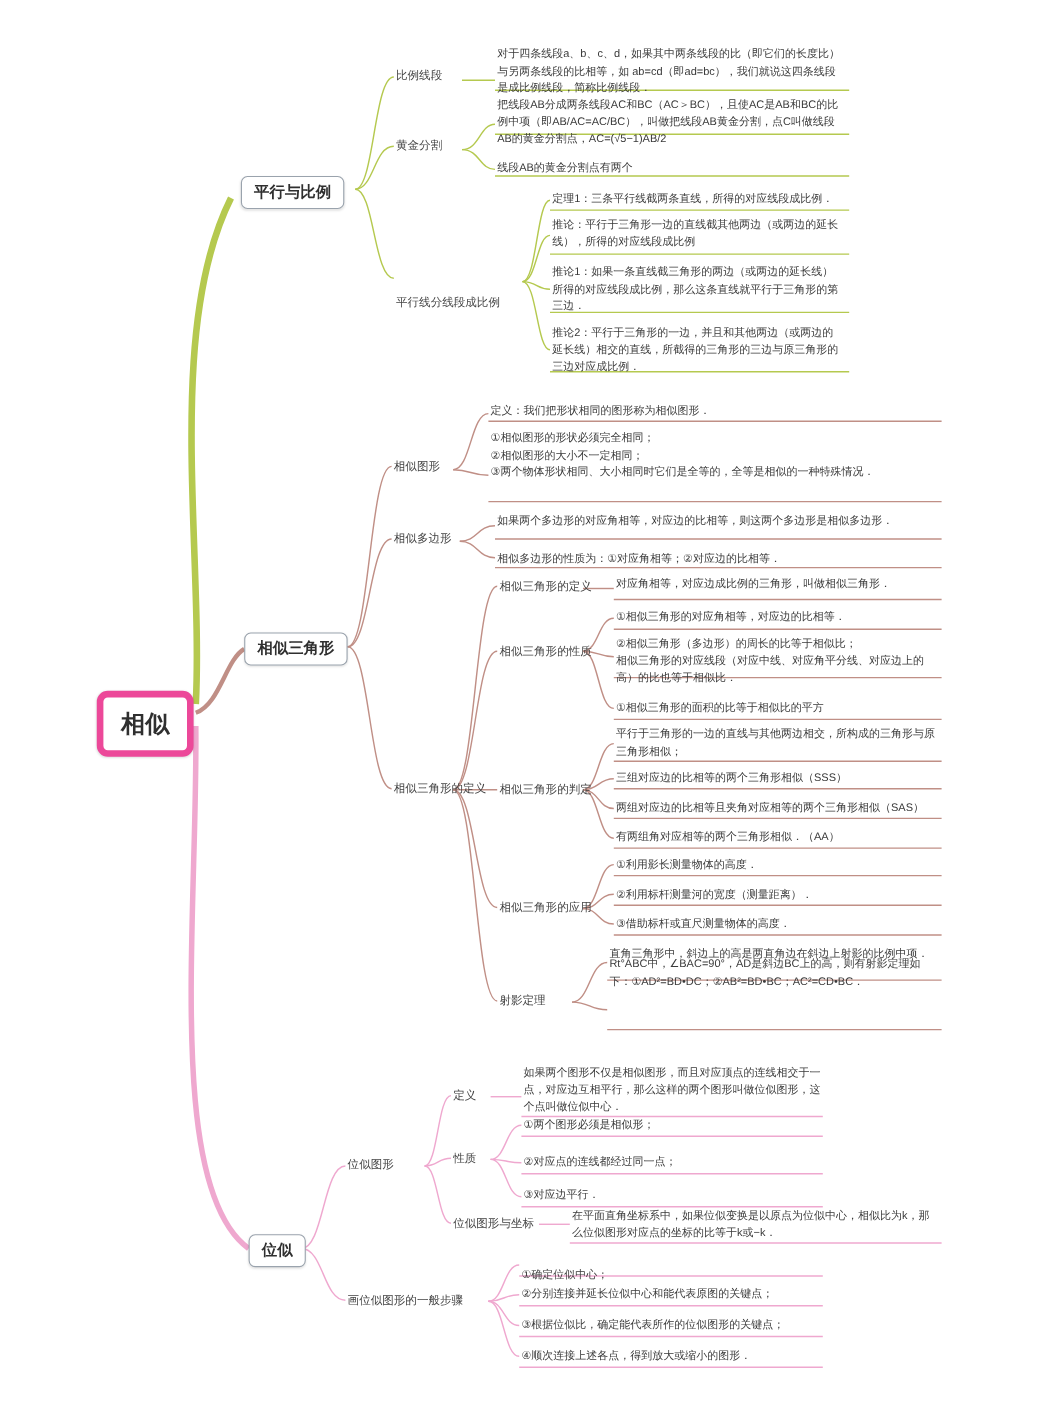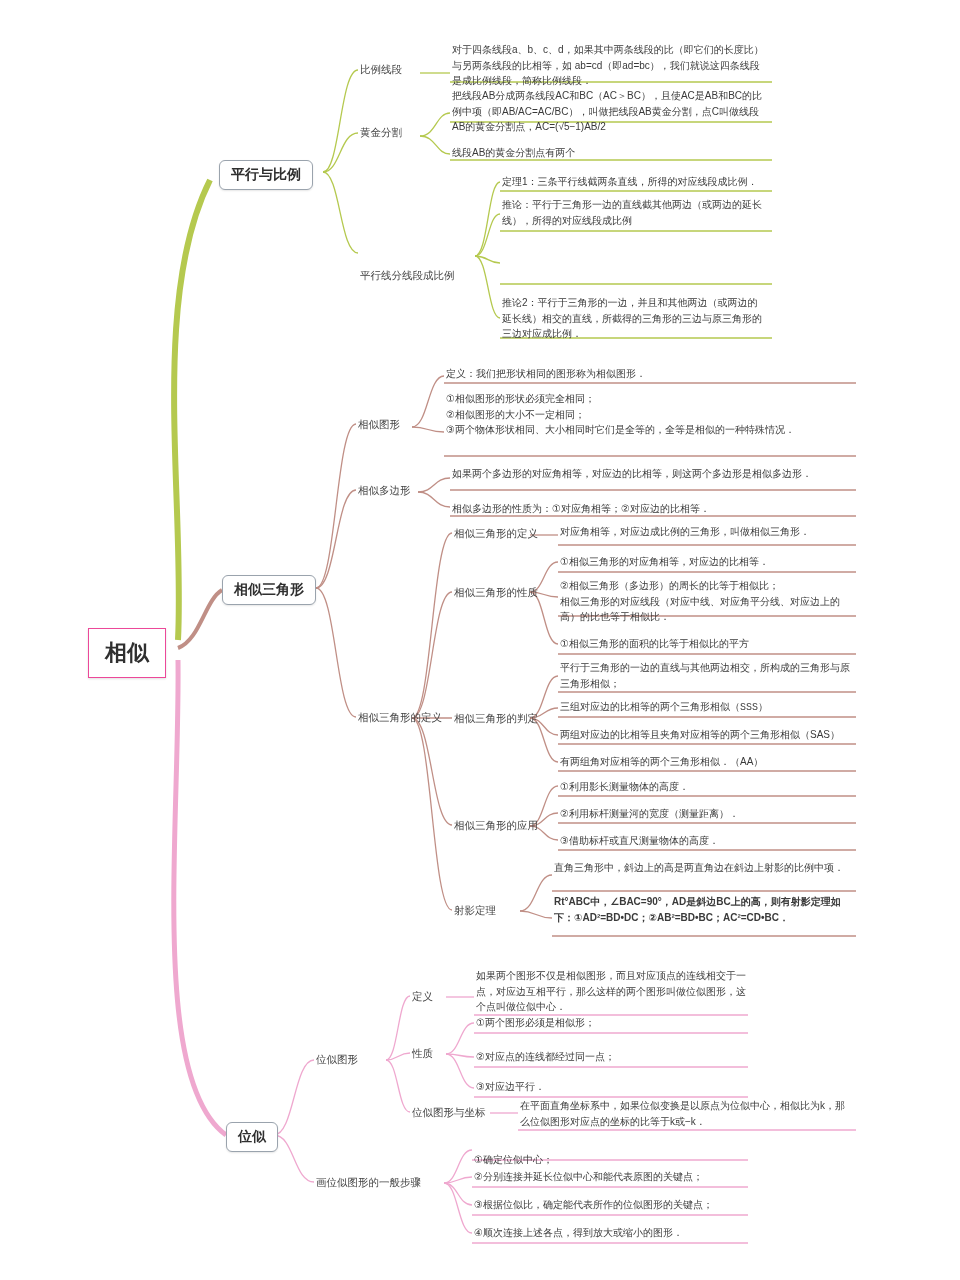--- a/index.html
+++ b/index.html
@@ -7,21 +7,21 @@
     width:960px;height:1280px;background:#ffffff;
     font-family:"Liberation Sans","DejaVu Sans",sans-serif;
     color:#3b3b3b;position:relative;overflow:hidden;
   }
   #canvas{position:absolute;left:0;top:0;width:960px;height:1280px;}
   svg.lines{position:absolute;left:0;top:0;width:960px;height:1280px;pointer-events:none;}
   .node{position:absolute;box-sizing:border-box;}
 
   
   .root{
-    border:1px solid #ec4899;border-radius:0;background:#fff;
+    border:6px solid #ec4899;border-radius:10px;background:#fff;
     padding:9px 16px;font-size:22px;font-weight:bold;color:#2f2f2f;
     box-shadow:0 1px 2px rgba(0,0,0,.12);
   }
   
   .l1{
     border:1px solid #9aa3ad;border-radius:6px;background:#fff;
     padding:5px 11px;font-size:14px;font-weight:bold;color:#2f2f2f;
     box-shadow:0 1px 2px rgba(0,0,0,.10);white-space:nowrap;
   }
   
@@ -160,20 +160,21 @@
 
   <div class="node l2" style="left:360px;top:62px;">比例线段</div>
   <div class="node l2" style="left:360px;top:125px;">黄金分割</div>
   <div class="node l2" style="left:360px;top:246px;margin-top:22px;">平行线分线段成比例</div>
 
   <div class="node l3" style="left:452px;top:42px;width:312px;">对于四条线段a、b、c、d，如果其中两条线段的比（即它们的长度比）与另两条线段的比相等，如  ab=cd（即ad=bc），我们就说这四条线段是成比例线段，简称比例线段．</div>
   <div class="node l3" style="left:452px;top:88px;width:312px;">把线段AB分成两条线段AC和BC（AC＞BC），且使AC是AB和BC的比例中项（即AB/AC=AC/BC），叫做把线段AB黄金分割，点C叫做线段AB的黄金分割点，AC=(√5−1)AB/2</div>
   <div class="node l3" style="left:452px;top:145px;width:312px;">线段AB的黄金分割点有两个</div>
   <div class="node l3" style="left:502px;top:174px;width:262px;">定理1：三条平行线截两条直线，所得的对应线段成比例．</div>
   <div class="node l3" style="left:502px;top:197px;width:262px;">推论：平行于三角形一边的直线截其他两边（或两边的延长线），所得的对应线段成比例</div>
+  <div class="node l3" style="left:502px;top:240px;width:262px;">推论1：如果一条直线截三角形的两边（或两边的延长线）所得的对应线段成比例，那么这条直线就平行于三角形的第三边．</div>
   <div class="node l3" style="left:502px;top:295px;width:262px;">推论2：平行于三角形的一边，并且和其他两边（或两边的延长线）相交的直线，所截得的三角形的三边与原三角形的三边对应成比例．</div>
 
   <div class="node l1" style="left:222px;top:575px;">相似三角形</div>
 
   <div class="node l2" style="left:358px;top:417px;">相似图形</div>
   <div class="node l2" style="left:358px;top:483px;">相似多边形</div>
   <div class="node l2" style="left:358px;top:710px;">相似三角形的定义</div>
 
   <div class="node l2" style="left:454px;top:526px;">相似三角形的定义</div>
   <div class="node l2" style="left:454px;top:585px;">相似三角形的性质</div>
@@ -186,28 +187,28 @@
 ②相似图形的大小不一定相同；
 ③两个物体形状相同、大小相同时它们是全等的，全等是相似的一种特殊情况．</div>
   <div class="node l3" style="left:452px;top:501px;width:400px;">相似多边形的性质为：①对应角相等；②对应边的比相等．</div>
   <div class="node l3" style="left:452px;top:466px;width:400px;">如果两个多边形的对应角相等，对应边的比相等，则这两个多边形是相似多边形．</div>
   <div class="node l3" style="left:560px;top:524px;width:294px;">对应角相等，对应边成比例的三角形，叫做相似三角形．</div>
   <div class="node l3" style="left:560px;top:554px;width:294px;">①相似三角形的对应角相等，对应边的比相等．</div>
   <div class="node l3" style="left:560px;top:578px;width:294px;white-space:pre-line;">②相似三角形（多边形）的周长的比等于相似比；
 相似三角形的对应线段（对应中线、对应角平分线、对应边上的高）的比也等于相似比．</div>
   <div class="node l3" style="left:560px;top:636px;width:294px;">①相似三角形的面积的比等于相似比的平方</div>
   <div class="node l3" style="left:560px;top:660px;width:294px;">平行于三角形的一边的直线与其他两边相交，所构成的三角形与原三角形相似；</div>
-  <div class="node l3" style="left:560px;top:700px;width:294px;font-family:Liberation Mono, monospace;">三组对应边的比相等的两个三角形相似（SSS）</div>
+  <div class="node l3" style="left:560px;top:700px;width:294px;">三组对应边的比相等的两个三角形相似（SSS）</div>
   <div class="node l3" style="left:560px;top:727px;width:294px;">两组对应边的比相等且夹角对应相等的两个三角形相似（SAS）</div>
   <div class="node l3" style="left:560px;top:754px;width:294px;">有两组角对应相等的两个三角形相似．（AA）</div>
   <div class="node l3" style="left:560px;top:779px;width:294px;">①利用影长测量物体的高度．</div>
   <div class="node l3" style="left:560px;top:806px;width:294px;">②利用标杆测量河的宽度（测量距离）．</div>
   <div class="node l3" style="left:560px;top:833px;width:294px;">③借助标杆或直尺测量物体的高度．</div>
   <div class="node l3" style="left:554px;top:860px;width:300px;">直角三角形中，斜边上的高是两直角边在斜边上射影的比例中项．</div>
-  <div class="node l3" style="left:554px;top:894px;width:300px;font-weight:bold;">Rt°ABC中，∠BAC=90°，AD是斜边BC上的高，则有射影定理如下：①AD²=BD•DC；②AB²=BD•BC；AC²=CD•BC．</div>
+  <div class="node l3" style="left:554px;top:869px;width:300px;">Rt°ABC中，∠BAC=90°，AD是斜边BC上的高，则有射影定理如下：①AD²=BD•DC；②AB²=BD•BC；AC²=CD•BC．</div>
 
   <div class="node l1" style="left:226px;top:1122px;">位似</div>
 
   <div class="node l2" style="left:316px;top:1052px;">位似图形</div>
   <div class="node l2" style="left:316px;top:1175px;">画位似图形的一般步骤</div>
 
   <div class="node l2" style="left:412px;top:989px;">定义</div>
   <div class="node l2" style="left:412px;top:1046px;">性质</div>
   <div class="node l2" style="left:412px;top:1105px;">位似图形与坐标</div>
 

